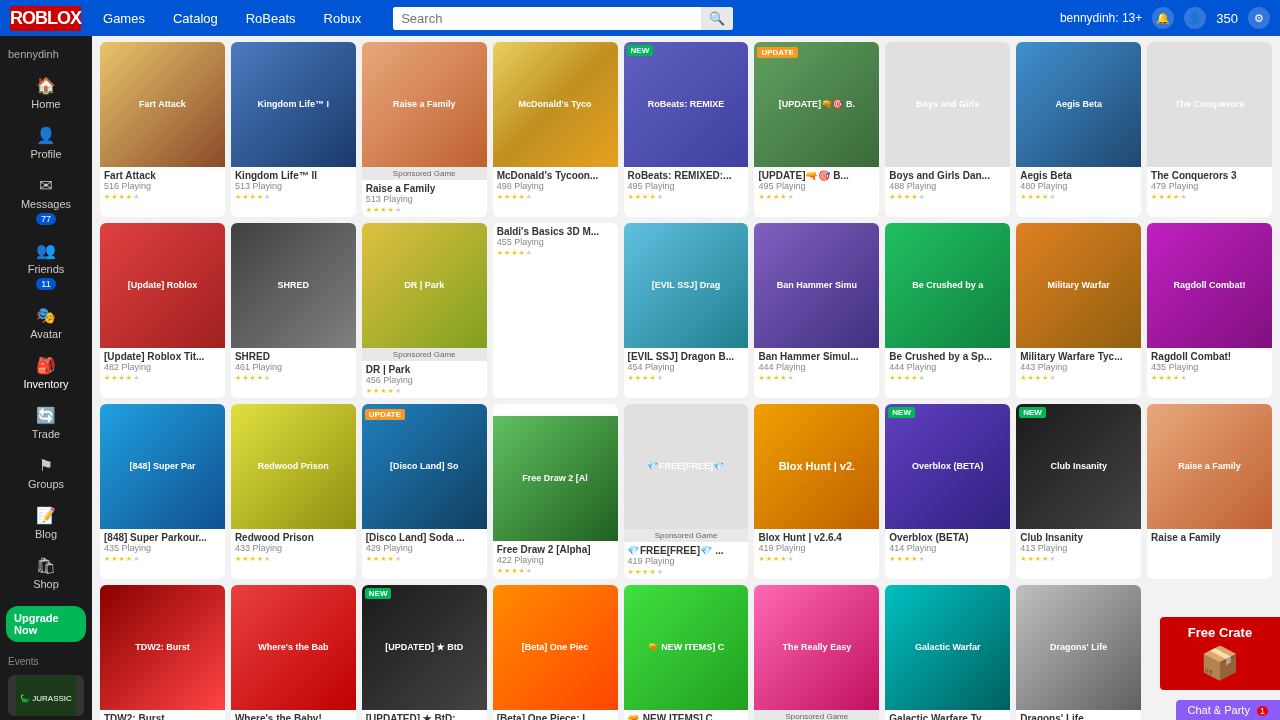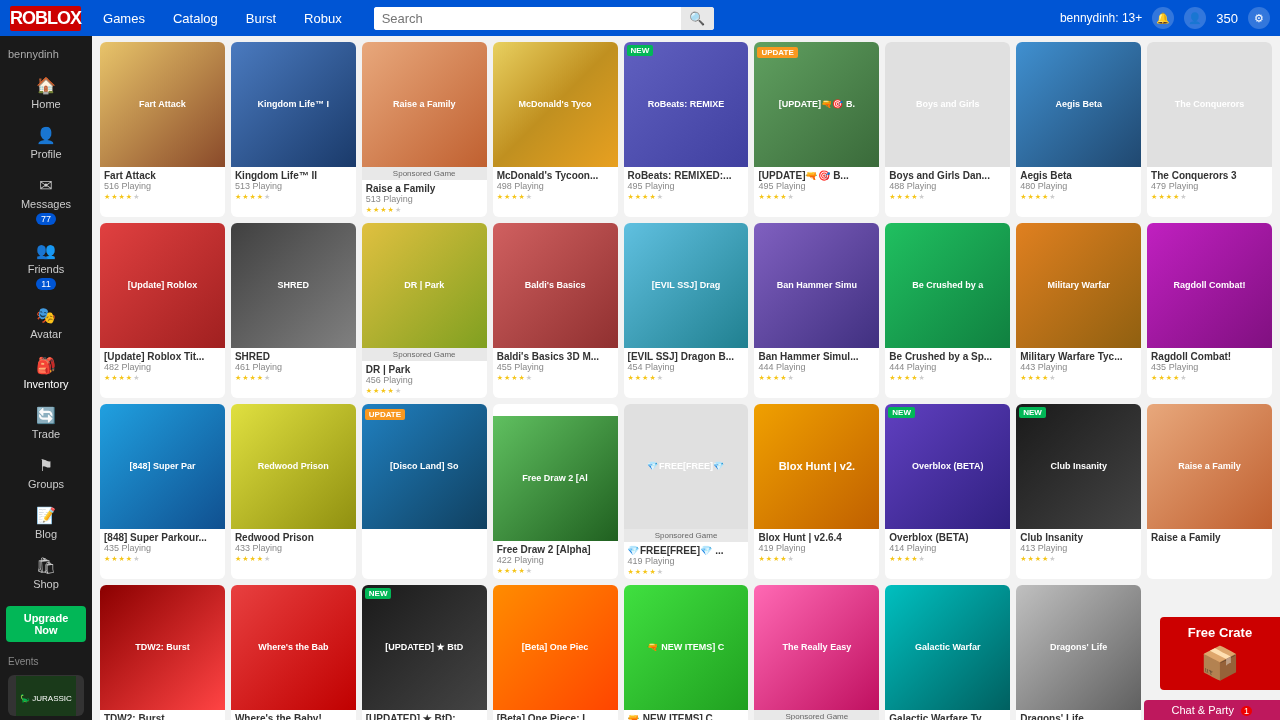--- a/index.html
+++ b/index.html
@@ -120,27 +120,27 @@
       border-radius: 10px;
       font-size: 9px;
       padding: 1px 5px;
       min-width: 18px;
       text-align: center;
     }
     .upgrade-btn {
       background: #02b757;
       color: white;
       border: none;
-      border-radius: 4px;
+      border-radius: 12px;
       padding: 6px 8px;
       margin: 8px 6px;
       font-size: 11px;
       font-weight: bold;
       cursor: pointer;
-      text-align: center;
+      text-align: left;
     }
     .events-label {
       color: #888;
       font-size: 10px;
       padding: 6px 8px 4px;
     }
     .event-thumb {
       margin: 4px 8px;
       border-radius: 6px;
       overflow: hidden;
@@ -262,24 +262,24 @@
     #free-crate .crate-icon {
       font-size: 32px;
       margin-top: 4px;
     }
 
     
     #chat-party {
       position: fixed;
       bottom: 0;
       right: 0;
-      background: #be185d;
+      background: #8b5cf6;
       color: white;
       font-size: 11px;
-      padding: 4px 28px;
+      padding: 4px 12px;
       cursor: pointer;
       border-radius: 4px 0 0 0;
     }
 
     
     .c1 { background: linear-gradient(135deg, #e8c46a, #8a4a2a); }
     .c2 { background: linear-gradient(135deg, #4a7abf, #1a3a6a); }
     .c3 { background: linear-gradient(135deg, #e8a87c, #c06030); }
     .c4 { background: linear-gradient(135deg, #e8d060, #c09020, #e8a020); }
     .c5 { background: linear-gradient(135deg, #6060c0, #4040a0); }
@@ -311,21 +311,21 @@
     .c32 { background: linear-gradient(135deg, #00c0c0, #006060); }
     .c33 { background: linear-gradient(135deg, #c0c0c0, #606060); }
   </style>
 </head>
 <body>
 
 <div id="header">
   <div id="logo">ROBLOX</div>
   <span class="nav-item">Games</span>
   <span class="nav-item">Catalog</span>
-  <span class="nav-item">Burst</span>
+  <span class="nav-item">RoBeats</span>
   <span class="nav-item">Robux</span>
   <div id="search-bar">
     <input type="text" placeholder="Search" style="">
     <button>🔍</button>
   </div>
   <div class="header-right">
     <span style="font-size:12px">bennydinh: 13+</span>
     <div class="header-icon">🔔</div>
     <div class="header-icon">👤</div>
     <span class="robux-count">350</span>
@@ -602,24 +602,20 @@
         <div class="game-stars">
               <span class="star">★</span>
               <span class="star">★</span>
               <span class="star">★</span>
               <span class="star">★</span>
               <span class="star" style="color:#ccc">★</span>
             </div>
       </div>
     </div>
         <div class="game-card">
-      <div class="game-thumb c12">
-
-        <div class="game-thumb-inner" style="font-size:9px;color:white;font-weight:bold">Baldi's Basics </div>
-      </div>
 
       <div class="game-info">
         <div class="game-title">Baldi's Basics 3D M...</div>
         <div class="game-players">455 Playing</div>
         <div class="game-stars">
               <span class="star">★</span>
               <span class="star">★</span>
               <span class="star">★</span>
               <span class="star">★</span>
               <span class="star" style="color:#ccc">★</span>
@@ -751,20 +747,31 @@
               <span class="star" style="color:#ccc">★</span>
             </div>
       </div>
     </div>
         <div class="game-card">
       <div class="game-thumb c21">
         <span class="badge-update">UPDATE</span>
         <div class="game-thumb-inner" style="font-size:9px;color:white;font-weight:bold">[Disco Land] So</div>
       </div>
 
+      <div class="game-info">
+        <div class="game-title">[Disco Land] Soda ...</div>
+        <div class="game-players">429 Playing</div>
+        <div class="game-stars">
+              <span class="star">★</span>
+              <span class="star">★</span>
+              <span class="star">★</span>
+              <span class="star">★</span>
+              <span class="star" style="color:#ccc">★</span>
+            </div>
+      </div>
     </div>
         <div class="game-card">
       <div class="game-thumb c22">
 
         <div class="game-thumb-inner" style="font-size:9px;color:white;font-weight:bold">Free Draw 2 [Al</div>
       </div>
 
       <div class="game-info">
         <div class="game-title">Free Draw 2 [Alpha]</div>
         <div class="game-players">422 Playing</div>

